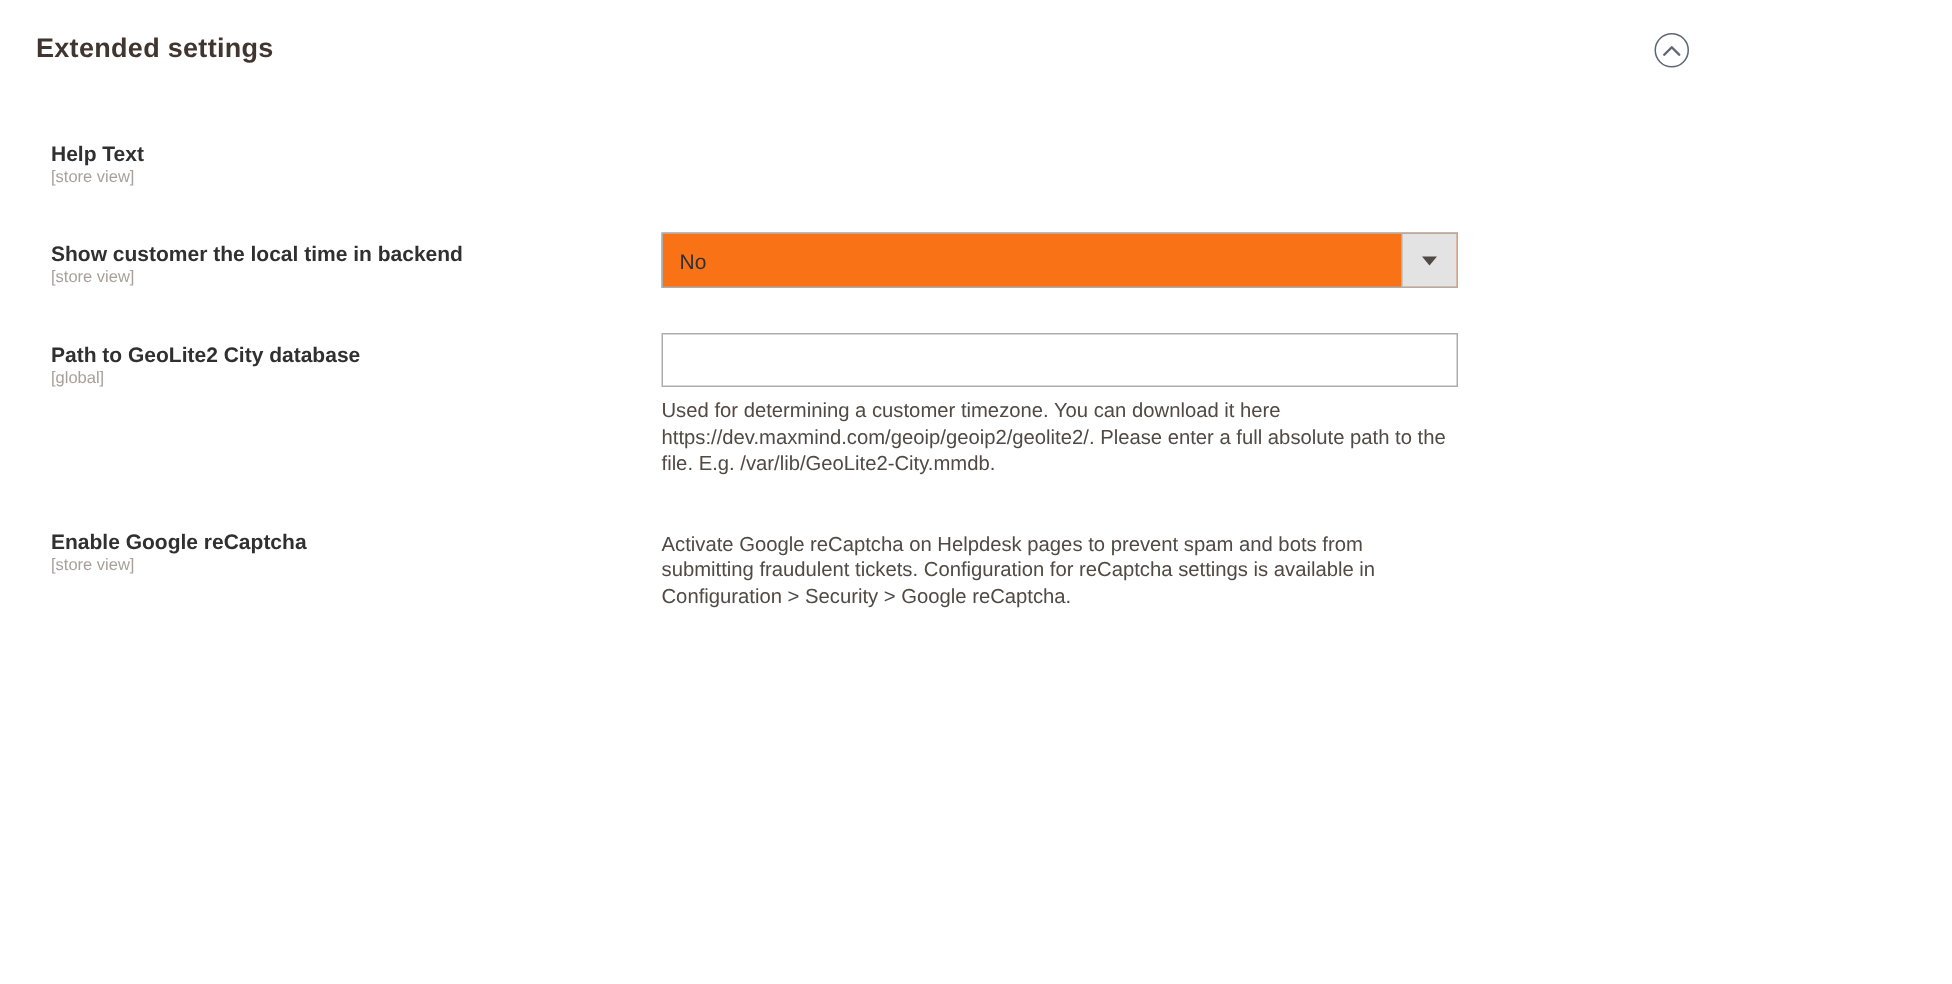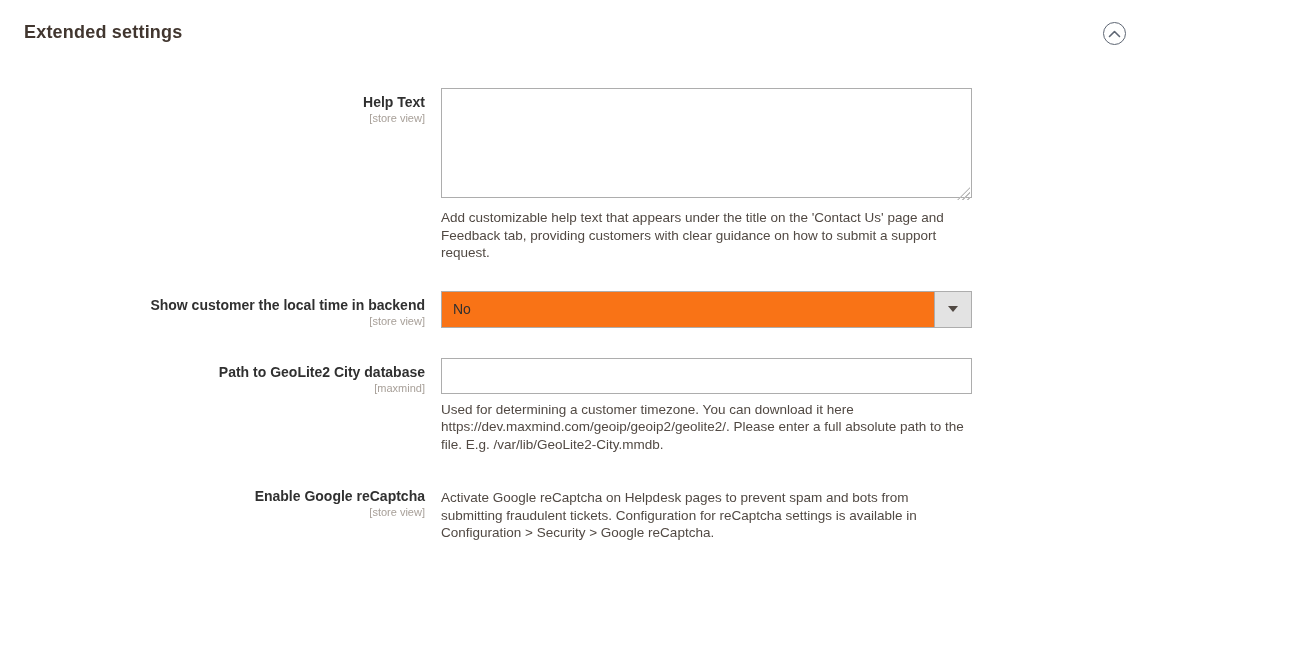--- a/index.html
+++ b/index.html
@@ -47,22 +47,22 @@
     width: 100%;
   }
   .field-row {
     display: flex;
     align-items: flex-start;
     margin-bottom: 29px;
   }
   .label-col {
     width: 425px;
     flex: 0 0 425px;
-    text-align: right;
     padding-top: 5px;
+    padding-left: 34px;
   }
   .field-label {
     font-size: 14px;
     font-weight: bold;
     color: #303030;
     line-height: 18px;
   }
   .field-scope {
     font-size: 11px;
     color: #a8a099;
@@ -167,48 +167,41 @@
     </span>
   </button>
 
   <div class="form-area">
 
     <div class="field-row">
       <div class="label-col">
         <div class="field-label">Help Text</div>
         <div class="field-scope">[store view]</div>
       </div>
-      <div class="control-col">
-        <div class="textarea-wrap">
-          <textarea class="input-textarea" style=""></textarea>
-          <span class="resize-handle"></span>
-        </div>
-        <div class="note">Add customizable help text that appears under the title on the 'Contact Us' page and Feedback tab, providing customers with clear guidance on how to submit a support request.</div>
-      </div>
     </div>
 
     <div class="field-row">
       <div class="label-col">
         <div class="field-label">Show customer the local time in backend</div>
         <div class="field-scope">[store view]</div>
       </div>
       <div class="control-col">
         <div class="select">
           <span class="select-value">No</span>
           <span class="select-arrow-box">
             <span class="caret-down"></span>
           </span>
         </div>
       </div>
     </div>
 
     <div class="field-row">
       <div class="label-col">
         <div class="field-label">Path to GeoLite2 City database</div>
-        <div class="field-scope">[maxmind]</div>
+        <div class="field-scope">[global]</div>
       </div>
       <div class="control-col">
         <input type="text" class="input-text" value="" style="">
         <div class="note">Used for determining a customer timezone. You can download it here https://dev.maxmind.com/geoip/geoip2/geolite2/. Please enter a full absolute path to the file. E.g. /var/lib/GeoLite2-City.mmdb.</div>
       </div>
     </div>
 
     <div class="field-row">
       <div class="label-col">
         <div class="field-label">Enable Google reCaptcha</div>

